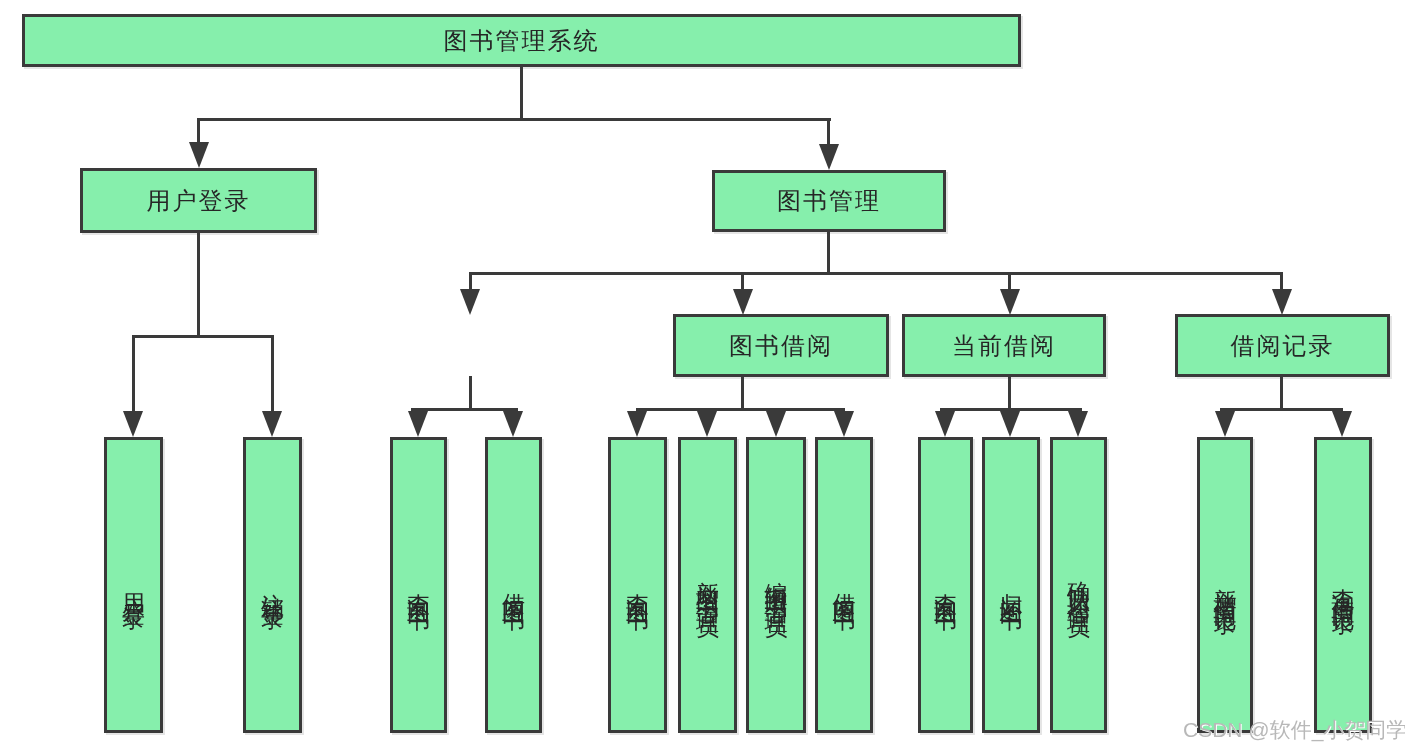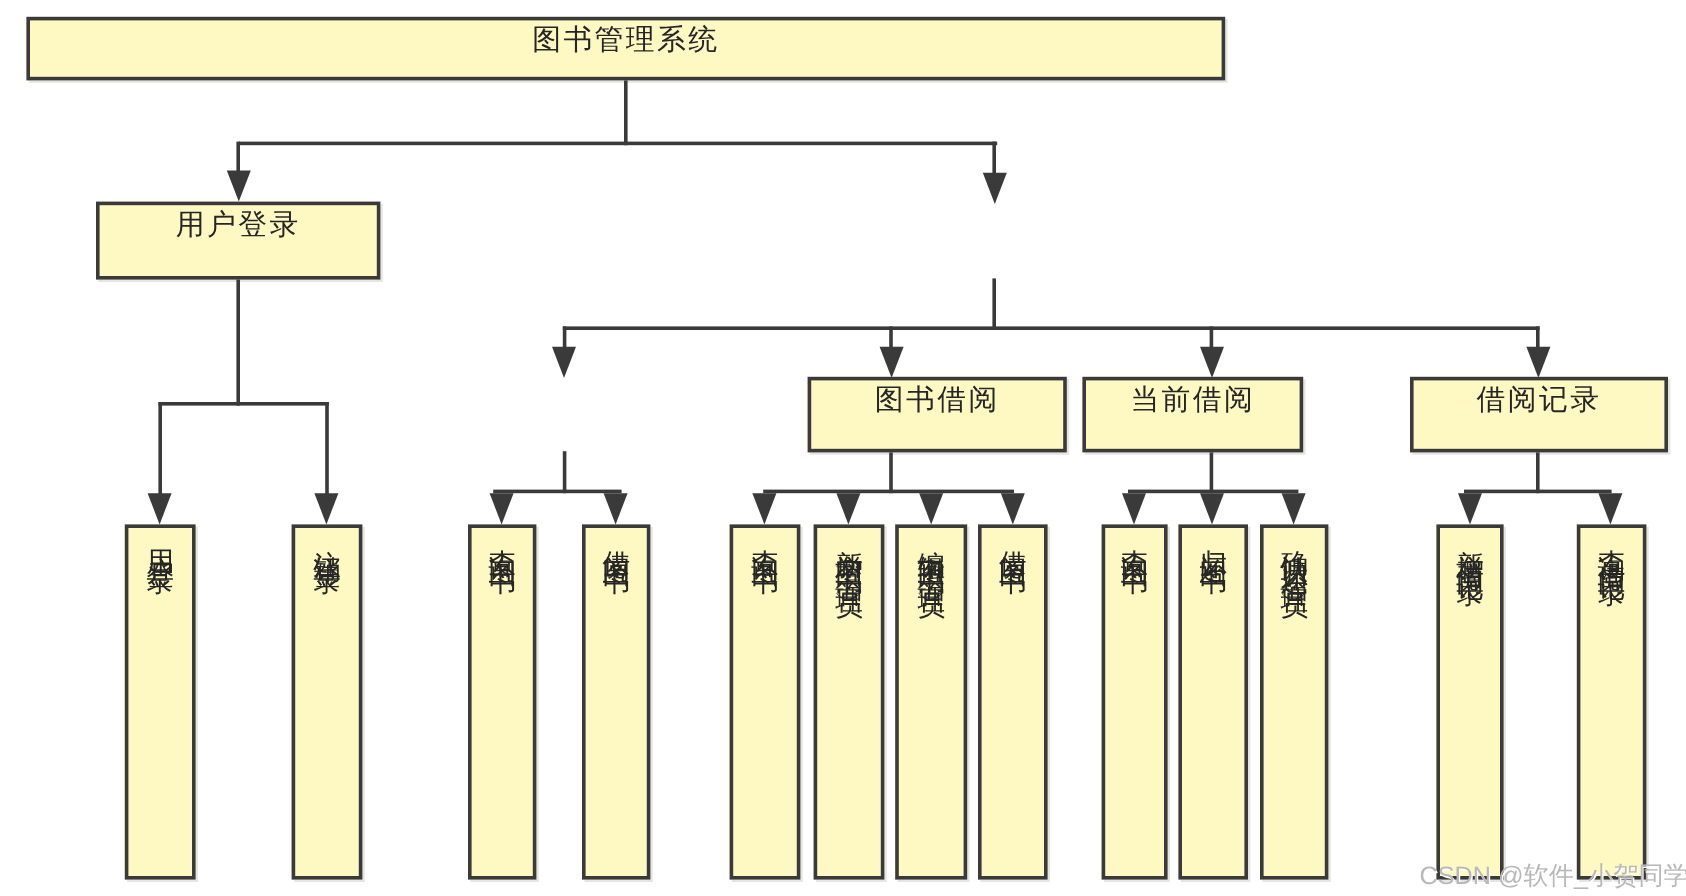--- a/index.html
+++ b/index.html
@@ -11,23 +11,24 @@
     position: relative;
     width: 1405px;
     height: 747px;
     background: var(--canvas, #ffffff);
     font-family: "Liberation Sans", sans-serif;
     overflow: hidden;
   }
   .node {
     position: absolute;
     box-sizing: border-box;
-    background: #fef9c3;
+    background: #86efac;
     border: 3px solid var(--line, #3a3a3a);
     display: flex;
+    align-items: center;
     justify-content: center;
     box-shadow: 2px 2px 0 rgba(0,0,0,0.10);
   }
   .node .lbl {
     color: var(--text, #262626);
     font-size: 24px;
     letter-spacing: 2px;
     white-space: nowrap;
   }
   .node.v .lbl {
@@ -79,20 +80,23 @@
   <div class="vline" style="left:520px;top:67px;height:54px"></div>
   <div class="hline" style="left:199px;top:118px;width:632px"></div>
   <div class="vline" style="left:197px;top:118px;height:28px"></div>
   <div class="arrowhead" style="left:189px;top:142px"></div>
   <div class="vline" style="left:827px;top:118px;height:30px"></div>
   <div class="arrowhead" style="left:819px;top:144px"></div>
 
   <div class="node h" style="left:80px;top:168px;width:237px;height:65px">
     <span class="lbl">用户登录</span>
   </div>
+  <div class="node h" style="left:712px;top:170px;width:234px;height:62px">
+    <span class="lbl">图书管理</span>
+  </div>
 
   <div class="vline" style="left:197px;top:233px;height:105px"></div>
   <div class="hline" style="left:132px;top:335px;width:142px"></div>
   <div class="vline" style="left:132px;top:335px;height:78px"></div>
   <div class="arrowhead" style="left:123px;top:411px"></div>
   <div class="vline" style="left:271px;top:335px;height:78px"></div>
   <div class="arrowhead" style="left:262px;top:411px"></div>
 
   <div class="vline" style="left:827px;top:232px;height:43px"></div>
   <div class="hline" style="left:469px;top:272px;width:814px"></div>
@@ -101,21 +105,21 @@
   <div class="vline" style="left:741px;top:272px;height:20px"></div>
   <div class="arrowhead" style="left:733px;top:289px"></div>
   <div class="vline" style="left:1008px;top:272px;height:20px"></div>
   <div class="arrowhead" style="left:1000px;top:289px"></div>
   <div class="vline" style="left:1280px;top:272px;height:20px"></div>
   <div class="arrowhead" style="left:1272px;top:289px"></div>
 
   <div class="node h" style="left:673px;top:314px;width:216px;height:63px">
     <span class="lbl">图书借阅</span>
   </div>
-  <div class="node h" style="left:902px;top:314px;width:184px;height:63px">
+  <div class="node h" style="left:902px;top:314px;width:204px;height:63px">
     <span class="lbl">当前借阅</span>
   </div>
   <div class="node h" style="left:1175px;top:314px;width:215px;height:63px">
     <span class="lbl">借阅记录</span>
   </div>
 
   <div class="vline" style="left:469px;top:376px;height:35px"></div>
   <div class="hline" style="left:411px;top:408px;width:107px"></div>
   <div class="arrowhead" style="left:408px;top:411px"></div>
   <div class="arrowhead" style="left:503px;top:411px"></div>

